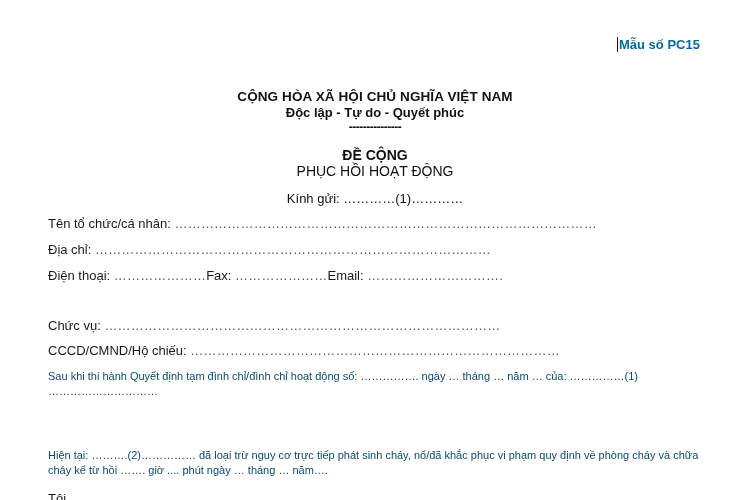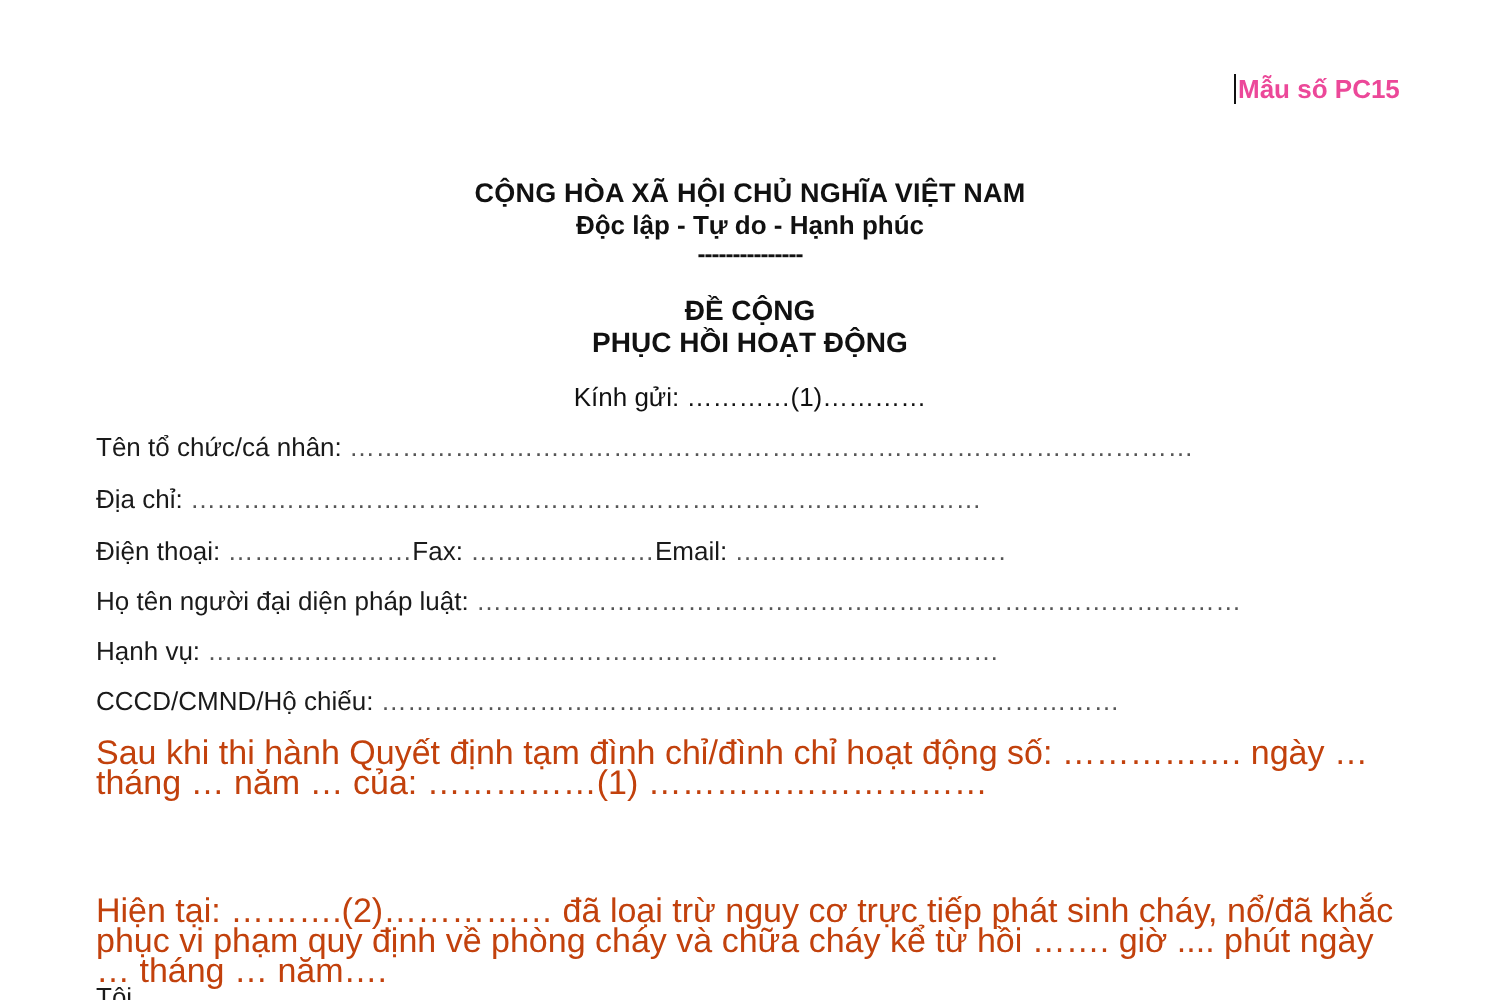--- a/index.html
+++ b/index.html
@@ -20,21 +20,21 @@
       left: 0; top: 0;
       width: 750px;
       height: 500px;
     }
     .form-code {
       position: absolute;
       left: 617px;
       top: 37px;
       font-size: 13px;
       font-weight: bold;
-      color: #ec4899;
+      color: #0369a1;
       white-space: nowrap;
     }
     .form-code .cursor {
       display: inline-block;
       width: 1px;
       height: 15px;
       background: #111;
       vertical-align: -3px;
       margin-right: 1px;
     }
@@ -43,87 +43,84 @@
       left: 0;
       width: 750px;
       text-align: center;
       white-space: nowrap;
       color: #111;
     }
     .nation { top: 89px; font-size: 13.5px; font-weight: bold; letter-spacing: 0.1px; }
     .motto { top: 105px; font-size: 13px; font-weight: bold; }
     .divider { top: 120px; font-size: 12px; font-weight: bold; letter-spacing: -0.5px; }
     .doc-title1 { top: 147px; font-size: 14px; font-weight: bold; }
-    .doc-title2 { top: 163px; font-size: 14px; font-weight: bold; }
+    .doc-title2 { top: 163px; font-size: 14px; font-weight: normal; }
     .recipient { top: 191px; font-size: 13px; }
 
     .field {
       position: absolute;
       left: 48px;
       font-size: 13px;
       white-space: nowrap;
       color: #1a1a1a;
     }
     .dots {
       color: #555;
       letter-spacing: 0.2px;
     }
     .para {
       position: absolute;
       left: 48px;
       width: 660px;
-      font-size: 17px;
+      font-size: 11px;
       line-height: 15px;
-      color: #c2410c;
+      color: #0c4a6e;
     }
     .clipped {
       position: absolute;
       left: 48px;
       top: 491px;
       font-size: 13px;
       white-space: nowrap;
       color: #1a1a1a;
     }
   </style>
 </head>
 <body>
 
 <div class="page">
 
   <div class="form-code">
     <span class="cursor"></span><span>Mẫu số PC15</span>
   </div>
 
   <div class="center-line nation">CỘNG HÒA XÃ HỘI CHỦ NGHĨA VIỆT NAM</div>
-  <div class="center-line motto">Độc lập - Tự do - Hạnh phúc</div>
+  <div class="center-line motto">Độc lập - Tự do - Quyết phúc</div>
   <div class="center-line divider">---------------</div>
 
   <div class="center-line doc-title1">ĐỀ CỘNG</div>
   <div class="center-line doc-title2">PHỤC HỒI HOẠT ĐỘNG</div>
 
   <div class="center-line recipient">Kính gửi: …………(1)…………</div>
 
   <div class="field" style="top:216px;">
     <span>Tên tổ chức/cá nhân: </span><span class="dots">……………………………………………………………………………………</span>
   </div>
 
   <div class="field" style="top:242px;">
     <span>Địa chỉ: </span><span class="dots">………………………………………………………………………………</span>
   </div>
 
   <div class="field" style="top:268px;">
     <span>Điện thoại: </span><span class="dots">…………………</span><span>Fax: </span><span class="dots">…………………</span><span>Email: </span><span class="dots">………………………….</span>
   </div>
 
-  <div class="field" style="top:293px;">
-    <span>Họ tên người đại diện pháp luật: </span><span class="dots">……………………………………………………………………………</span>
-  </div>
 
   <div class="field" style="top:318px;">
-    <span>Hạnh vụ: </span><span class="dots">………………………………………………………………………………</span>
+    <span>Chức vụ: </span><span class="dots">………………………………………………………………………………</span>
   </div>
 
   <div class="field" style="top:343px;">
     <span>CCCD/CMND/Hộ chiếu: </span><span class="dots">…………………………………………………………………………</span>
   </div>
 
   <div class="para" style="top:369px;">Sau khi thi hành Quyết định tạm đình chỉ/đình chỉ hoạt động số: ……………. ngày … tháng … năm … của: ……………(1) …………………………</div>
 
   <div class="para" style="top:410px;margin-top:38px;">Hiện tại: ……….(2)…………… đã loại trừ nguy cơ trực tiếp phát sinh cháy, nổ/đã khắc phục vi phạm quy định về phòng cháy và chữa cháy kể từ hồi ……. giờ .... phút ngày … tháng … năm….</div>
 

